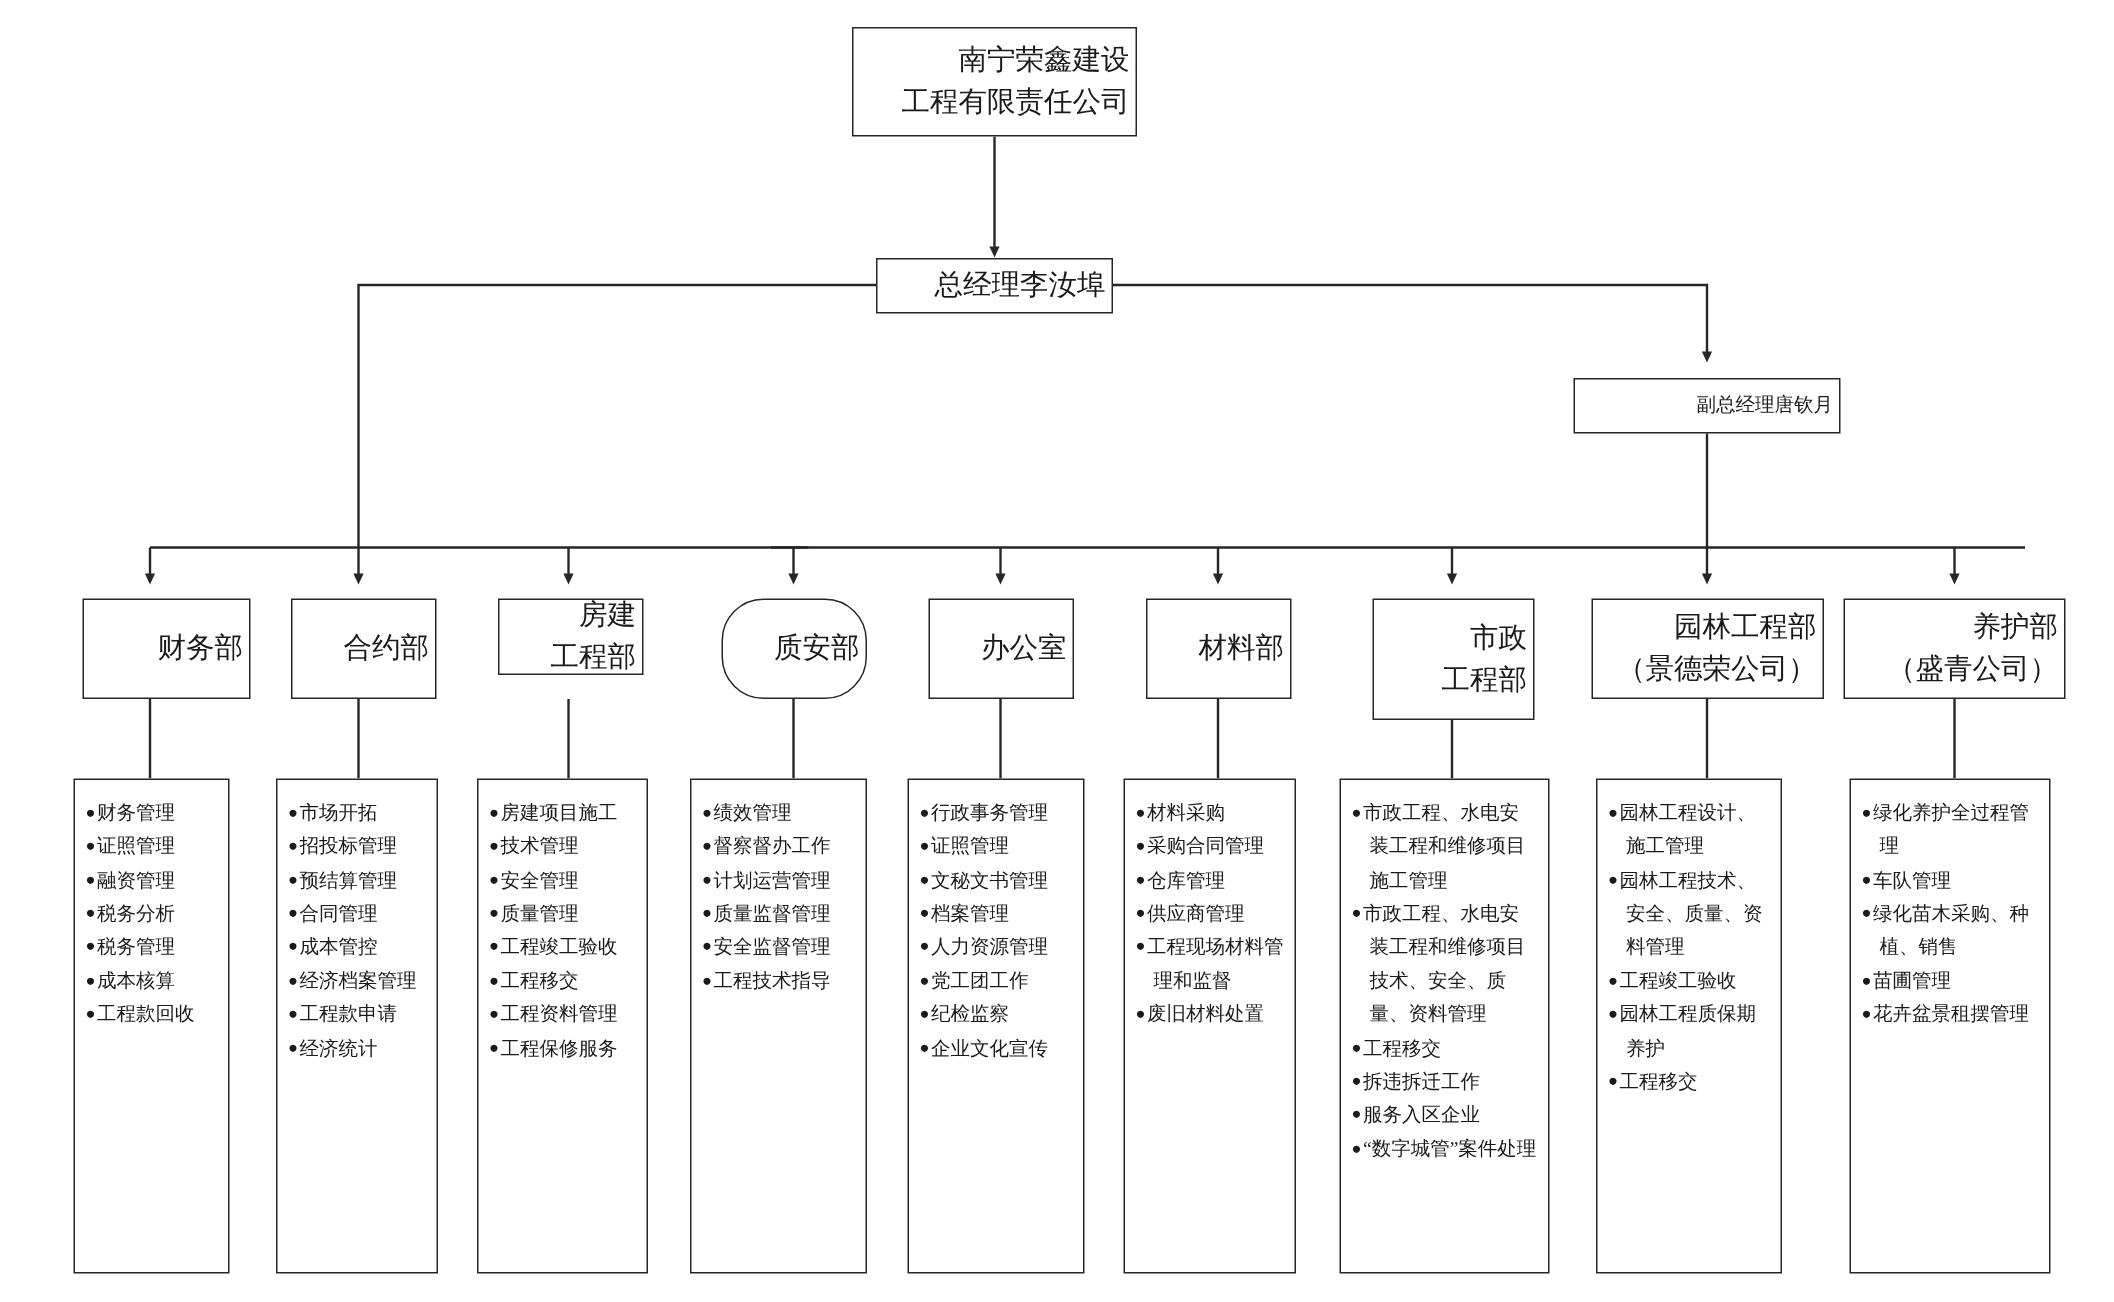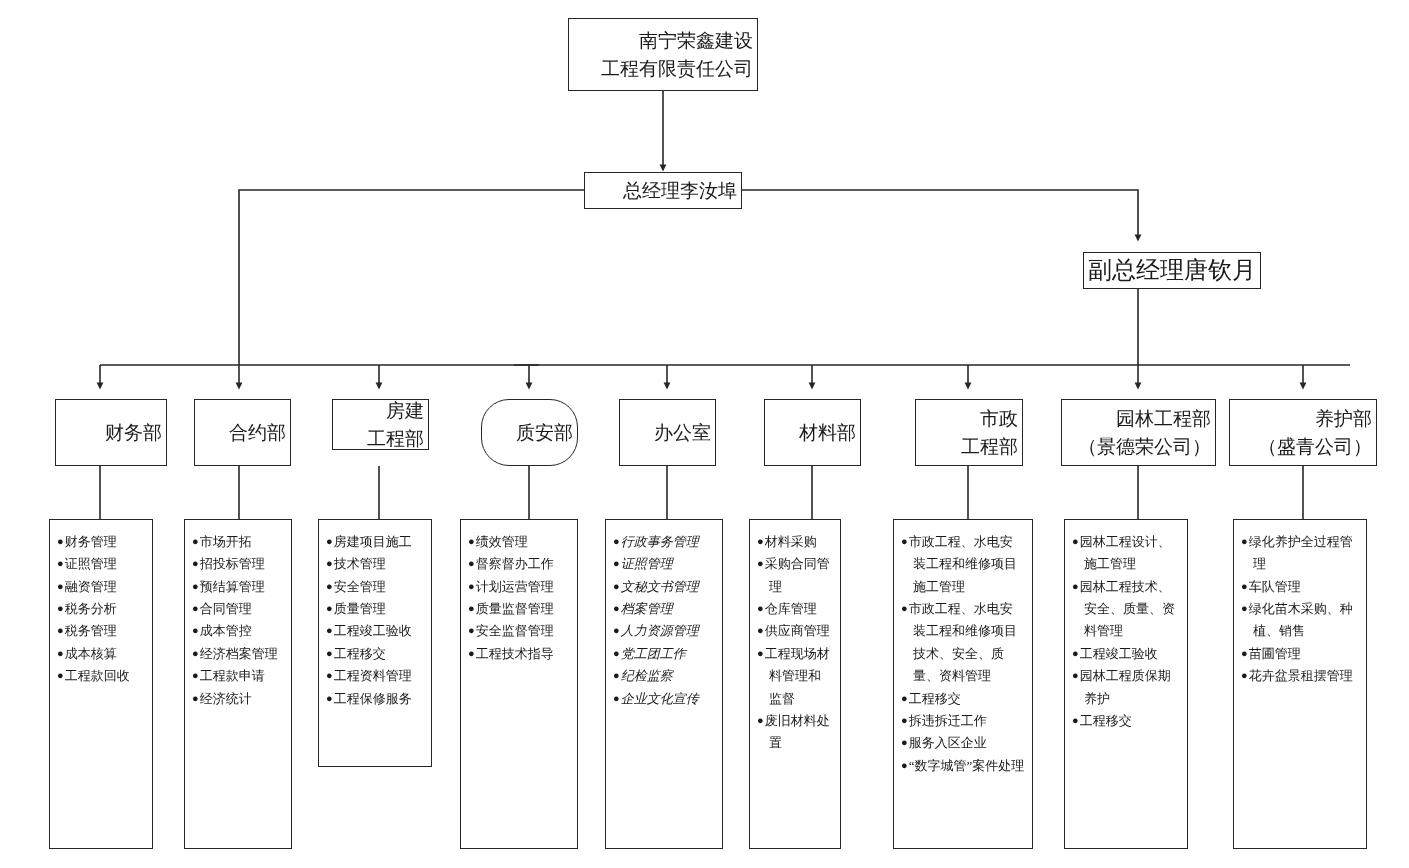--- a/index.html
+++ b/index.html
@@ -46,22 +46,21 @@
     box-sizing: border-box;
     white-space: pre-line;
   }
   .node-root {
     font-size: 19px;
   }
   .node-gm {
     font-size: 19px;
   }
   .node-vgm {
-    font-size: 24px;
-    margin-left: 34px;
+    font-size: 13px;
   }
   .node-dept {
     font-size: 19px;
   }
   .detail-box {
     position: absolute;
     box-sizing: border-box;
     border: 1.4px solid #262626;
     background: #ffffff;
     padding: 11px 7px 8px 7px;
@@ -155,21 +154,21 @@
   </div>
   <div class="node node-dept" style="left:481px; top:399px; width:97px; height:67px;border-radius:28px;">
     <span class="node-lines">质安部</span>
   </div>
   <div class="node node-dept" style="left:619px; top:399px; width:97px; height:67px;padding-left:16px;">
     <span class="node-lines">办公室</span>
   </div>
   <div class="node node-dept" style="left:764px; top:399px; width:97px; height:67px;">
     <span class="node-lines">材料部</span>
   </div>
-  <div class="node node-dept" style="left:915px; top:399px; width:108px; height:67px;">
+  <div class="node node-dept" style="left:915px; top:399px; width:108px; height:81px;">
     <span class="node-lines">市政
 工程部</span>
   </div>
   <div class="node node-dept" style="left:1061px; top:399px; width:155px; height:67px;">
     <span class="node-lines">园林工程部
 （景德荣公司）</span>
   </div>
   <div class="node node-dept" style="left:1229px; top:399px; width:148px; height:67px;">
     <span class="node-lines">养护部
 （盛青公司）</span>
@@ -189,52 +188,52 @@
       <span class="detail-item"><span class="bullet">●</span><span class="txt">市场开拓</span></span>
       <span class="detail-item"><span class="bullet">●</span><span class="txt">招投标管理</span></span>
       <span class="detail-item"><span class="bullet">●</span><span class="txt">预结算管理</span></span>
       <span class="detail-item"><span class="bullet">●</span><span class="txt">合同管理</span></span>
       <span class="detail-item"><span class="bullet">●</span><span class="txt">成本管控</span></span>
       <span class="detail-item"><span class="bullet">●</span><span class="txt">经济档案管理</span></span>
       <span class="detail-item"><span class="bullet">●</span><span class="txt">工程款申请</span></span>
       <span class="detail-item"><span class="bullet">●</span><span class="txt">经济统计</span></span>
     </div>
 
-  <div class="detail-box" style="left:318px; top:519px; width:114px; height:248px;">
+  <div class="detail-box" style="left:318px; top:519px; width:114px; height:330px;">
       <span class="detail-item"><span class="bullet">●</span><span class="txt">房建项目施工</span></span>
       <span class="detail-item"><span class="bullet">●</span><span class="txt">技术管理</span></span>
       <span class="detail-item"><span class="bullet">●</span><span class="txt">安全管理</span></span>
       <span class="detail-item"><span class="bullet">●</span><span class="txt">质量管理</span></span>
       <span class="detail-item"><span class="bullet">●</span><span class="txt">工程竣工验收</span></span>
       <span class="detail-item"><span class="bullet">●</span><span class="txt">工程移交</span></span>
       <span class="detail-item"><span class="bullet">●</span><span class="txt">工程资料管理</span></span>
       <span class="detail-item"><span class="bullet">●</span><span class="txt">工程保修服务</span></span>
     </div>
 
   <div class="detail-box" style="left:460px; top:519px; width:118px; height:330px;">
       <span class="detail-item"><span class="bullet">●</span><span class="txt">绩效管理</span></span>
       <span class="detail-item"><span class="bullet">●</span><span class="txt">督察督办工作</span></span>
       <span class="detail-item"><span class="bullet">●</span><span class="txt">计划运营管理</span></span>
       <span class="detail-item"><span class="bullet">●</span><span class="txt">质量监督管理</span></span>
       <span class="detail-item"><span class="bullet">●</span><span class="txt">安全监督管理</span></span>
       <span class="detail-item"><span class="bullet">●</span><span class="txt">工程技术指导</span></span>
     </div>
 
-  <div class="detail-box" style="left:605px; top:519px; width:118px; height:330px;font-style:italic;">
+  <div class="detail-box" style="left:605px; top:519px; width:118px; height:330px;">
       <span class="detail-item"><span class="bullet">●</span><span class="txt">行政事务管理</span></span>
       <span class="detail-item"><span class="bullet">●</span><span class="txt">证照管理</span></span>
       <span class="detail-item"><span class="bullet">●</span><span class="txt">文秘文书管理</span></span>
       <span class="detail-item"><span class="bullet">●</span><span class="txt">档案管理</span></span>
       <span class="detail-item"><span class="bullet">●</span><span class="txt">人力资源管理</span></span>
       <span class="detail-item"><span class="bullet">●</span><span class="txt">党工团工作</span></span>
       <span class="detail-item"><span class="bullet">●</span><span class="txt">纪检监察</span></span>
       <span class="detail-item"><span class="bullet">●</span><span class="txt">企业文化宣传</span></span>
     </div>
 
-  <div class="detail-box" style="left:749px; top:519px; width:92px; height:330px;">
+  <div class="detail-box" style="left:749px; top:519px; width:115px; height:330px;">
       <span class="detail-item"><span class="bullet">●</span><span class="txt">材料采购</span></span>
       <span class="detail-item"><span class="bullet">●</span><span class="txt">采购合同管理</span></span>
       <span class="detail-item"><span class="bullet">●</span><span class="txt">仓库管理</span></span>
       <span class="detail-item"><span class="bullet">●</span><span class="txt">供应商管理</span></span>
       <span class="detail-item"><span class="bullet">●</span><span class="txt">工程现场材料管理和监督</span></span>
       <span class="detail-item"><span class="bullet">●</span><span class="txt">废旧材料处置</span></span>
     </div>
 
   <div class="detail-box" style="left:893px; top:519px; width:140px; height:330px;">
       <span class="detail-item"><span class="bullet">●</span><span class="txt">市政工程、水电安装工程和维修项目施工管理</span></span>

